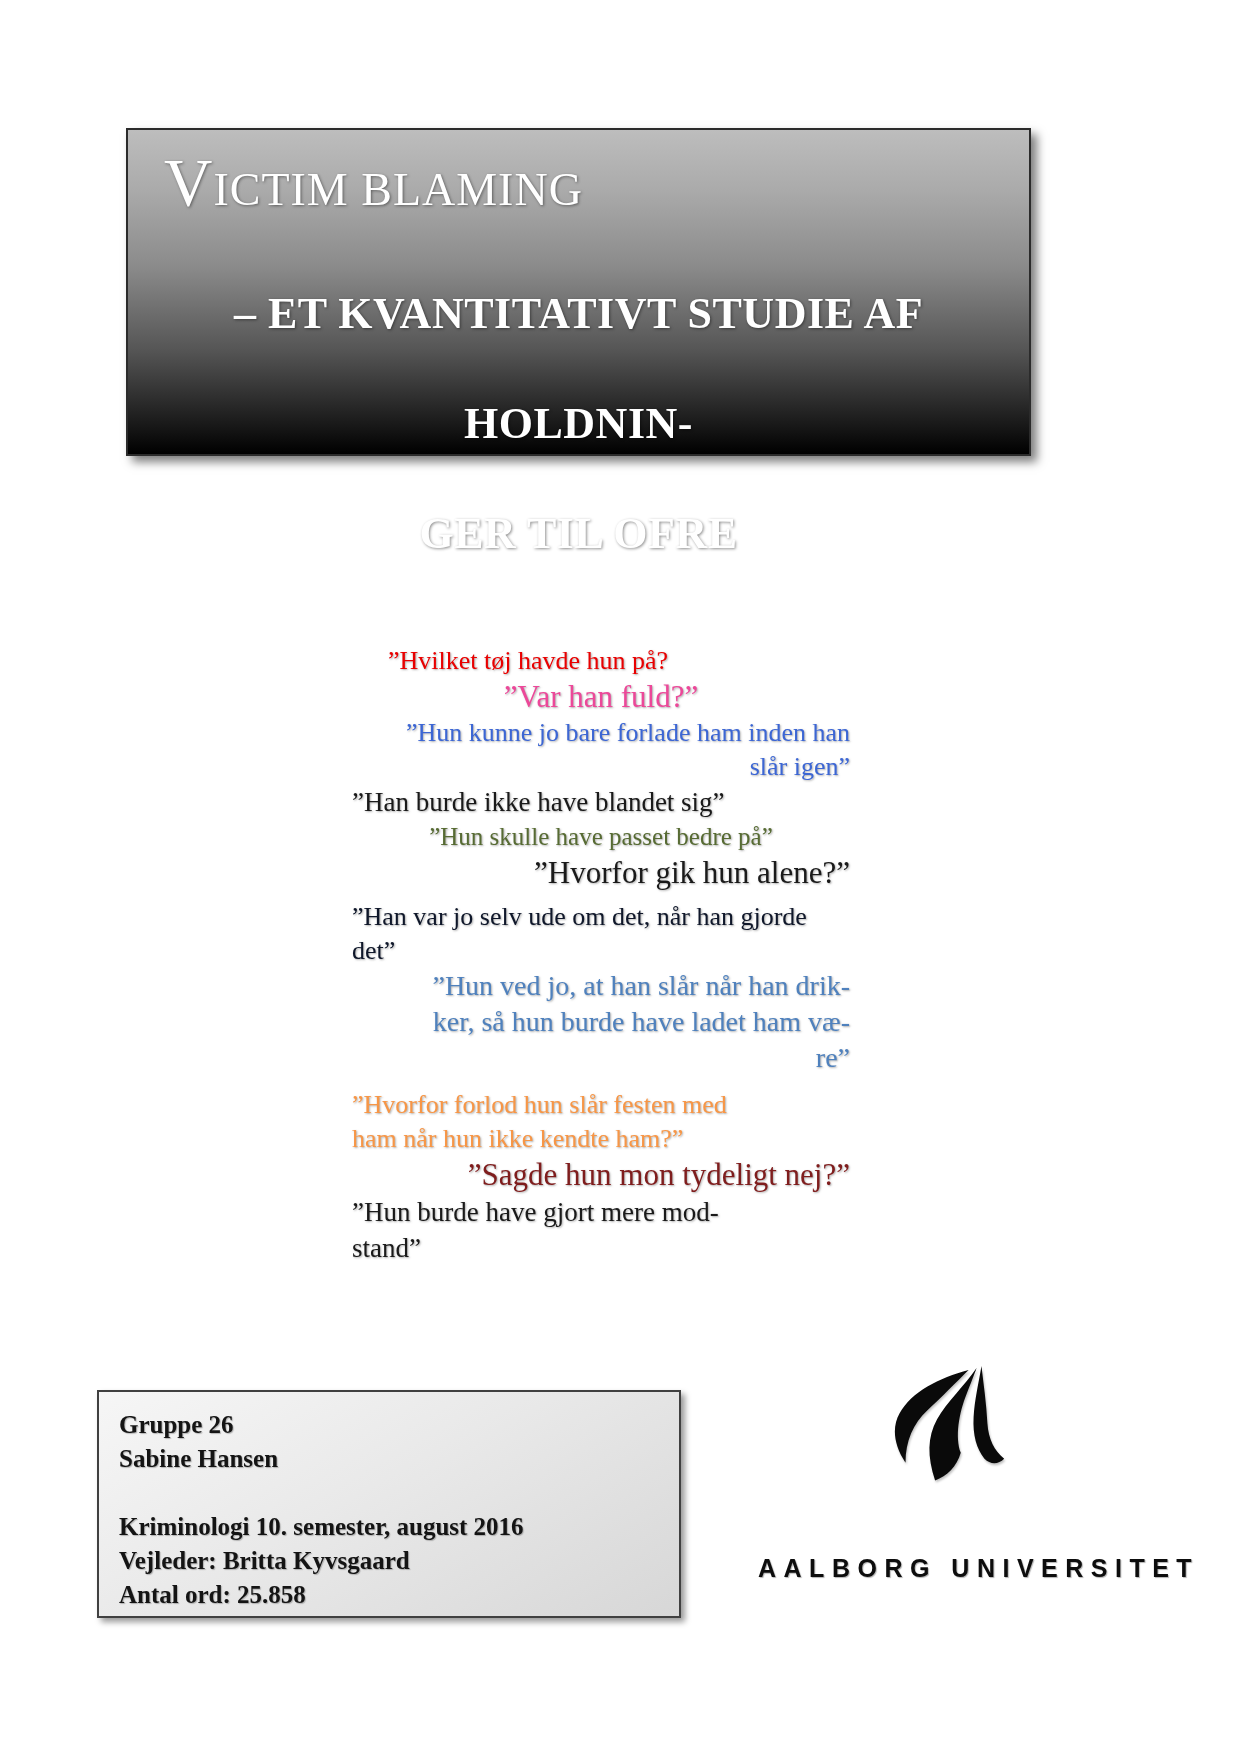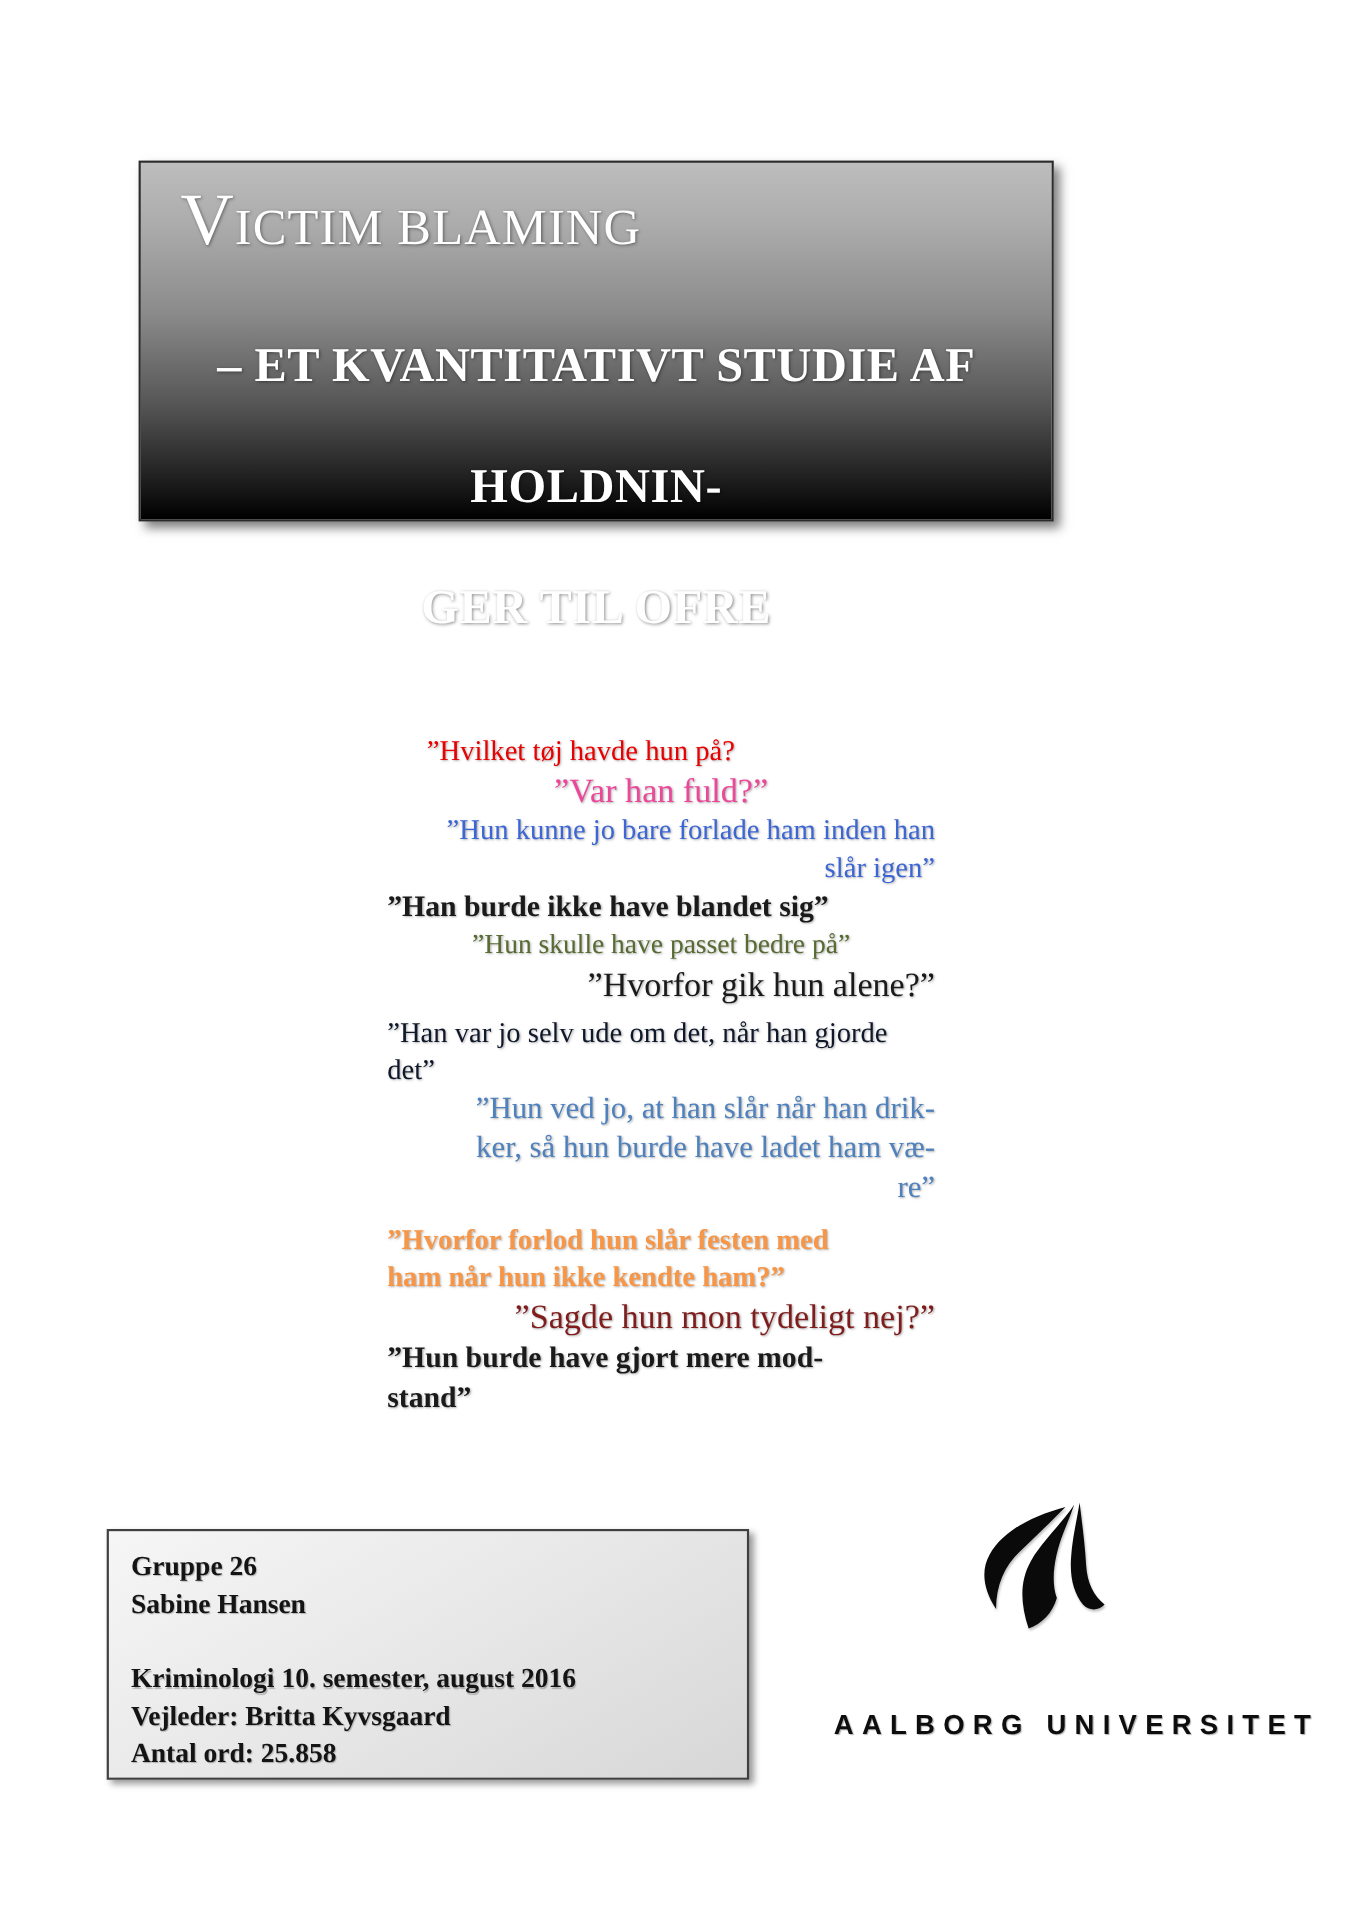--- a/index.html
+++ b/index.html
@@ -3,21 +3,21 @@
 <meta charset="utf-8">
 <style>
   html,body { margin:0; padding:0; background:#ffffff; }
   .page {
     position:relative; width:1241px; height:1754px; background:#ffffff;
     font-family:"Liberation Serif","DejaVu Serif",serif; overflow:hidden;
   }
 
   
   .banner {
-    position:absolute; left:126px; top:146px; width:832px; height:328px;
+    position:absolute; left:126px; top:128px; width:905px; height:328px;
     box-sizing:border-box;
     background:linear-gradient(180deg,#bdbdbd 0%,#ababab 18%,#8b8b8b 42%,#555555 68%,#161616 92%,#000000 100%);
     border:2px solid #2b2b2b;
     box-shadow:6px 6px 9px rgba(0,0,0,0.5);
     color:#ffffff;
   }
   .banner h1 {
     margin:0; padding:14px 0 0 36px;
     font-size:46px; font-weight:normal; letter-spacing:1px;
     text-shadow:1px 1px 3px rgba(0,0,0,0.45);
@@ -28,21 +28,21 @@
     text-align:center; font-size:44px; font-weight:bold; letter-spacing:0.5px;
     line-height:110px; text-shadow:1px 1px 3px rgba(0,0,0,0.45);
   }
 
   
   .quotes { position:absolute; left:352px; top:644px; width:498px; }
   .quote { margin:0; text-shadow:1px 1px 2px rgba(110,110,110,0.55); }
   .align-left   { text-align:left; }
   .align-center { text-align:center; }
   .align-right  { text-align:right; }
-  .bold { font-weight:700; }
+  .bold { font-weight:400; }
   .size-sm  { font-size:25px; line-height:34px; }
   .size-md  { font-size:26px; line-height:34px; }
   .size-md2 { font-size:27px; line-height:36px; }
   .size-md3 { font-size:28px; line-height:36px; }
   .size-lg  { font-size:31px; line-height:38px; }
 
   
   .infobox {
     position:absolute; left:97px; top:1390px; width:584px; height:228px;
     box-sizing:border-box; padding:16px 18px 0 20px;
@@ -68,21 +68,21 @@
 <body>
 
 <div class="page">
 
   <header class="banner">
     <h1>VICTIM BLAMING</h1>
     <h2><span>– ET KVANTITATIVT STUDIE AF HOLDNIN-</span><br><span>GER TIL OFRE</span></h2>
   </header>
 
   <section class="quotes">
-      <div class="quote align-left size-md" style="color: rgb(233, 0, 0); padding-left: 36px; margin-top: 22px;">
+      <div class="quote align-left size-md" style="color: rgb(233, 0, 0); padding-left: 36px;">
         <div>”Hvilket tøj havde hun på?</div>
       </div>
       <div class="quote align-center size-lg" style="color: #ec4899;">
         <div>”Var han fuld?”</div>
       </div>
       <div class="quote align-right size-md" style="color: rgb(60, 102, 212);">
         <div>”Hun kunne jo bare forlade ham inden han</div>
         <div>slår igen”</div>
       </div>
       <div class="quote align-left size-md2 bold" style="color: rgb(26, 26, 26);">

